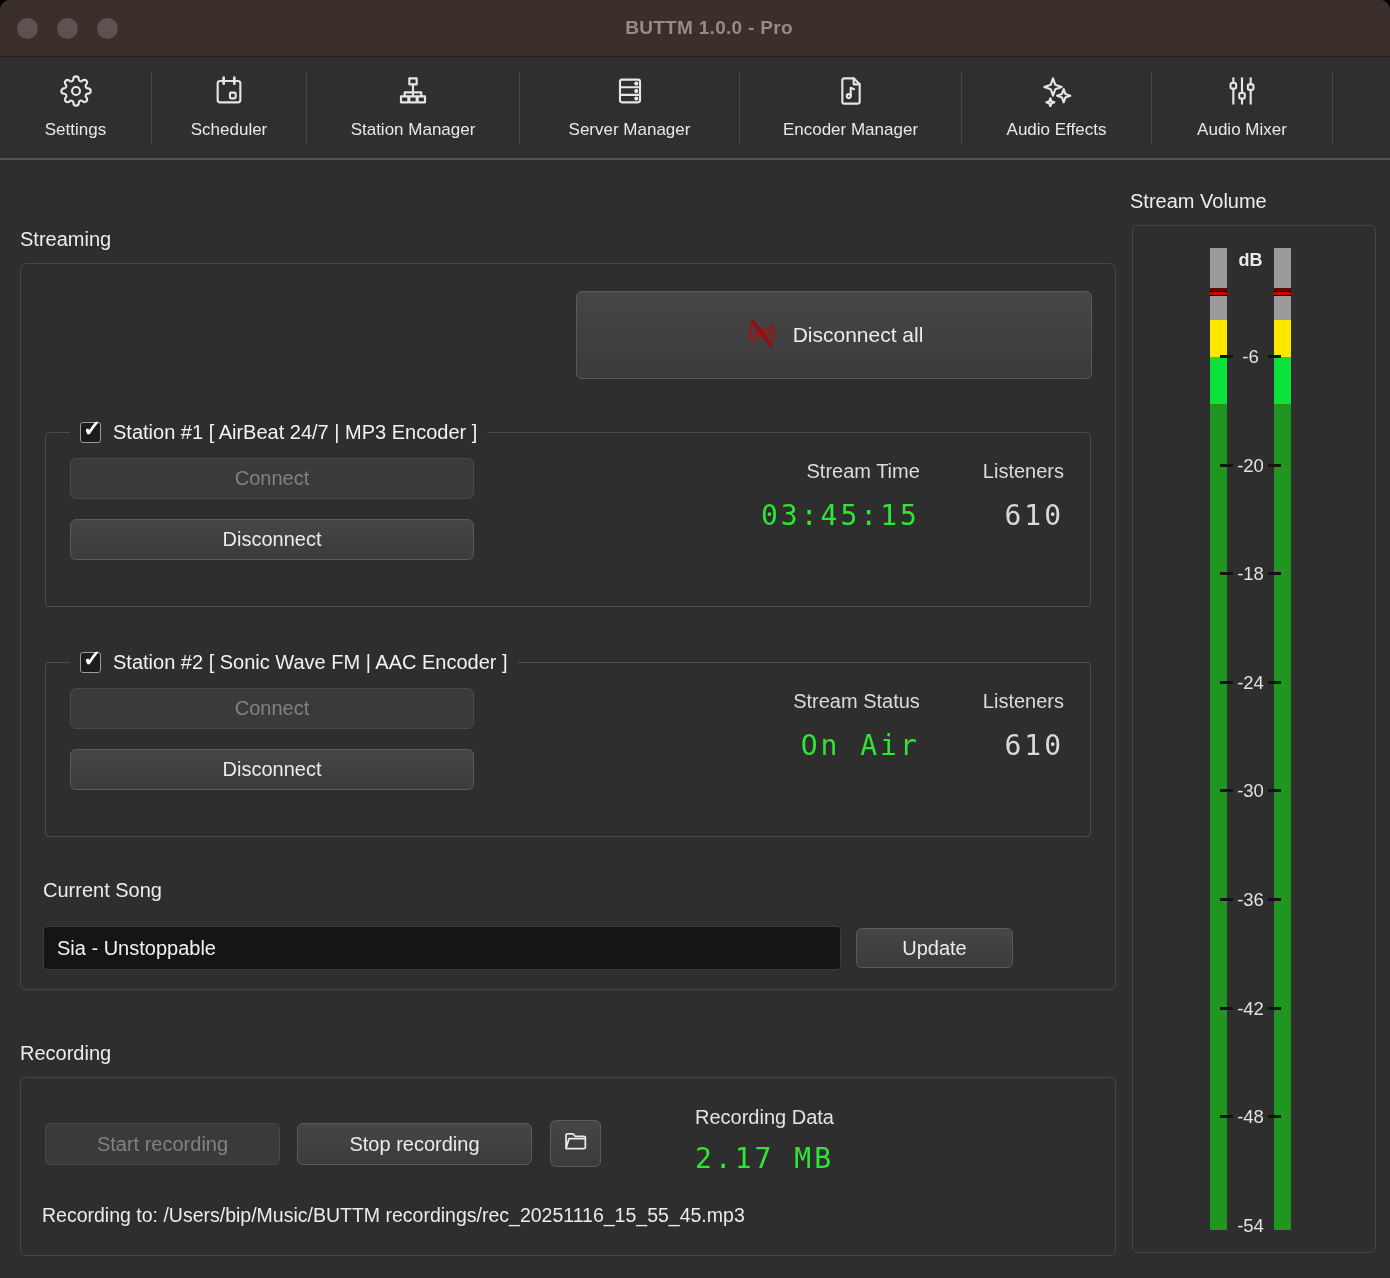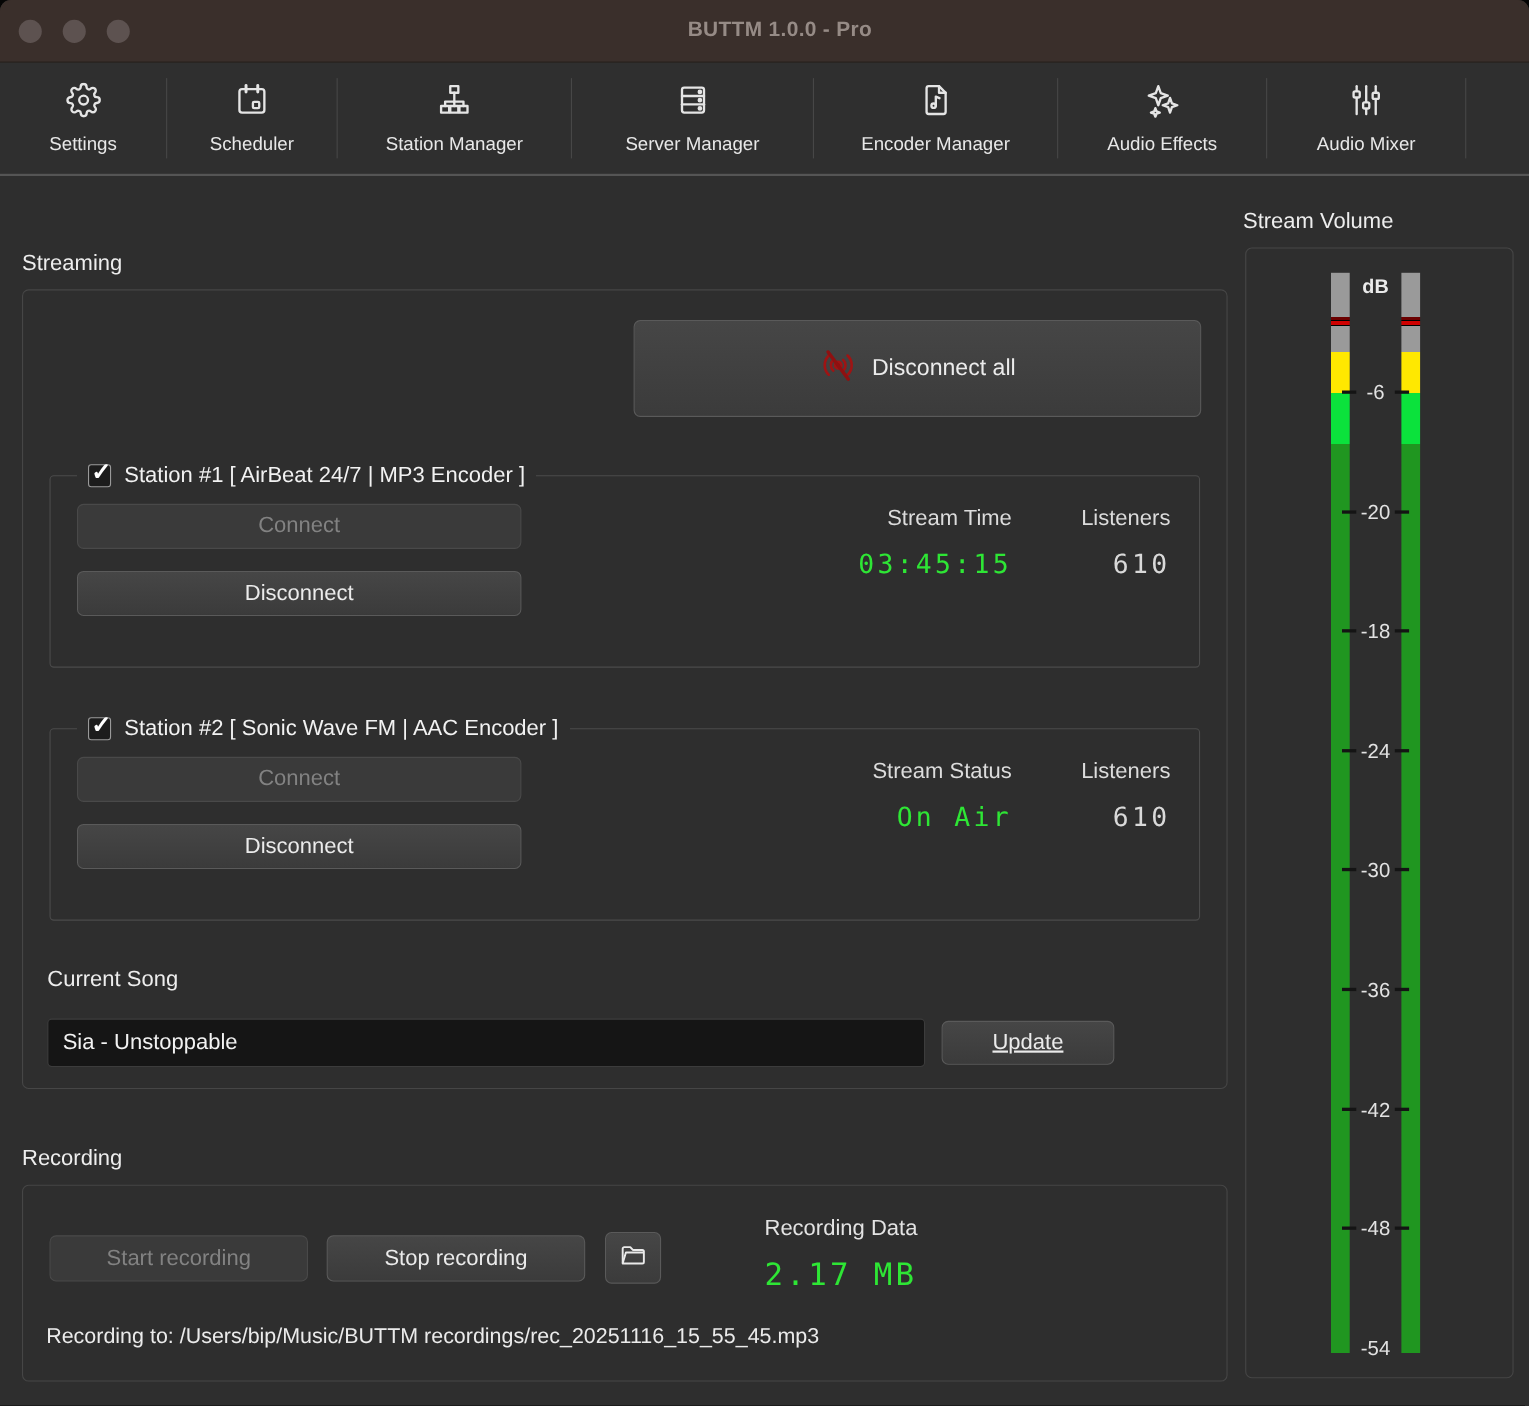--- a/index.html
+++ b/index.html
@@ -65,21 +65,21 @@
     position:absolute; left:2px; top:-7px; color:#fff; font-size:22px; font-weight:bold;
   }
   .station-body { display:flex; justify-content:space-between; align-items:flex-start; }
   .btn-col { display:flex; flex-direction:column; gap:20px; width:404px; margin-top:4px; }
   .btn-col .btn { height:41px; font-size:20px; }
   .stats { display:flex; gap:63px; margin-right:2px; margin-top:6px; }
   .stat-col { text-align:right; }
   .stat-label { color:#dcdcdc; font-size:20px; }
   .stat-value {
     margin-top:16px; font-family:"DejaVu Sans Mono", monospace;
-    font-size:24px; letter-spacing:3px; color:#d9d9d9; white-space:nowrap;margin-left:16px;
+    font-size:28px; letter-spacing:3px; color:#d9d9d9; white-space:nowrap;margin-left:16px;
   }
   .stat-value.green { color:#2ee635; }
   
   .song-input {
     position:absolute; left:22px; top:662px; width:798px; height:44px;
     background:#151515; border:1px solid #3c3c3c; border-radius:4px;
     color:#f2f2f2; font-size:20px; padding:0 13px;
     font-family:"Liberation Sans",sans-serif;
   }
   
@@ -277,21 +277,21 @@
           <div class="stat-col">
             <div class="stat-label">Listeners</div>
             <div class="stat-value">610</div>
           </div>
         </div>
       </div>
     </fieldset>
 
     <div class="section-label" style="left:22px; top:615px;">Current Song</div>
     <input class="song-input" value="Sia - Unstoppable" style="">
-    <button class="btn" style="position:absolute; left:835px; top:664px; width:157px; height:40px;text-decoration:underline;">Update</button>
+    <button class="btn" style="position:absolute; left:835px; top:664px; width:157px; height:40px;">Update</button>
   </div>
 
   <div class="section-label" style="left:20px; top:1042px;">Recording</div>
 
   <div class="panel" style="left:20px; top:1077px; width:1096px; height:179px;">
     <button class="btn disabled" style="position:absolute; left:24px; top:45px; width:235px; height:42px;">Start recording</button>
     <button class="btn" style="position:absolute; left:276px; top:45px; width:235px; height:42px;">Stop recording</button>
     <button class="btn" style="position:absolute; left:529px; top:42px; width:51px; height:47px;">
       <span>
         <svg width="28" height="28" viewBox="0 0 24 24" fill="none" stroke="#eaeaea" stroke-width="1.5" stroke-linejoin="round">

